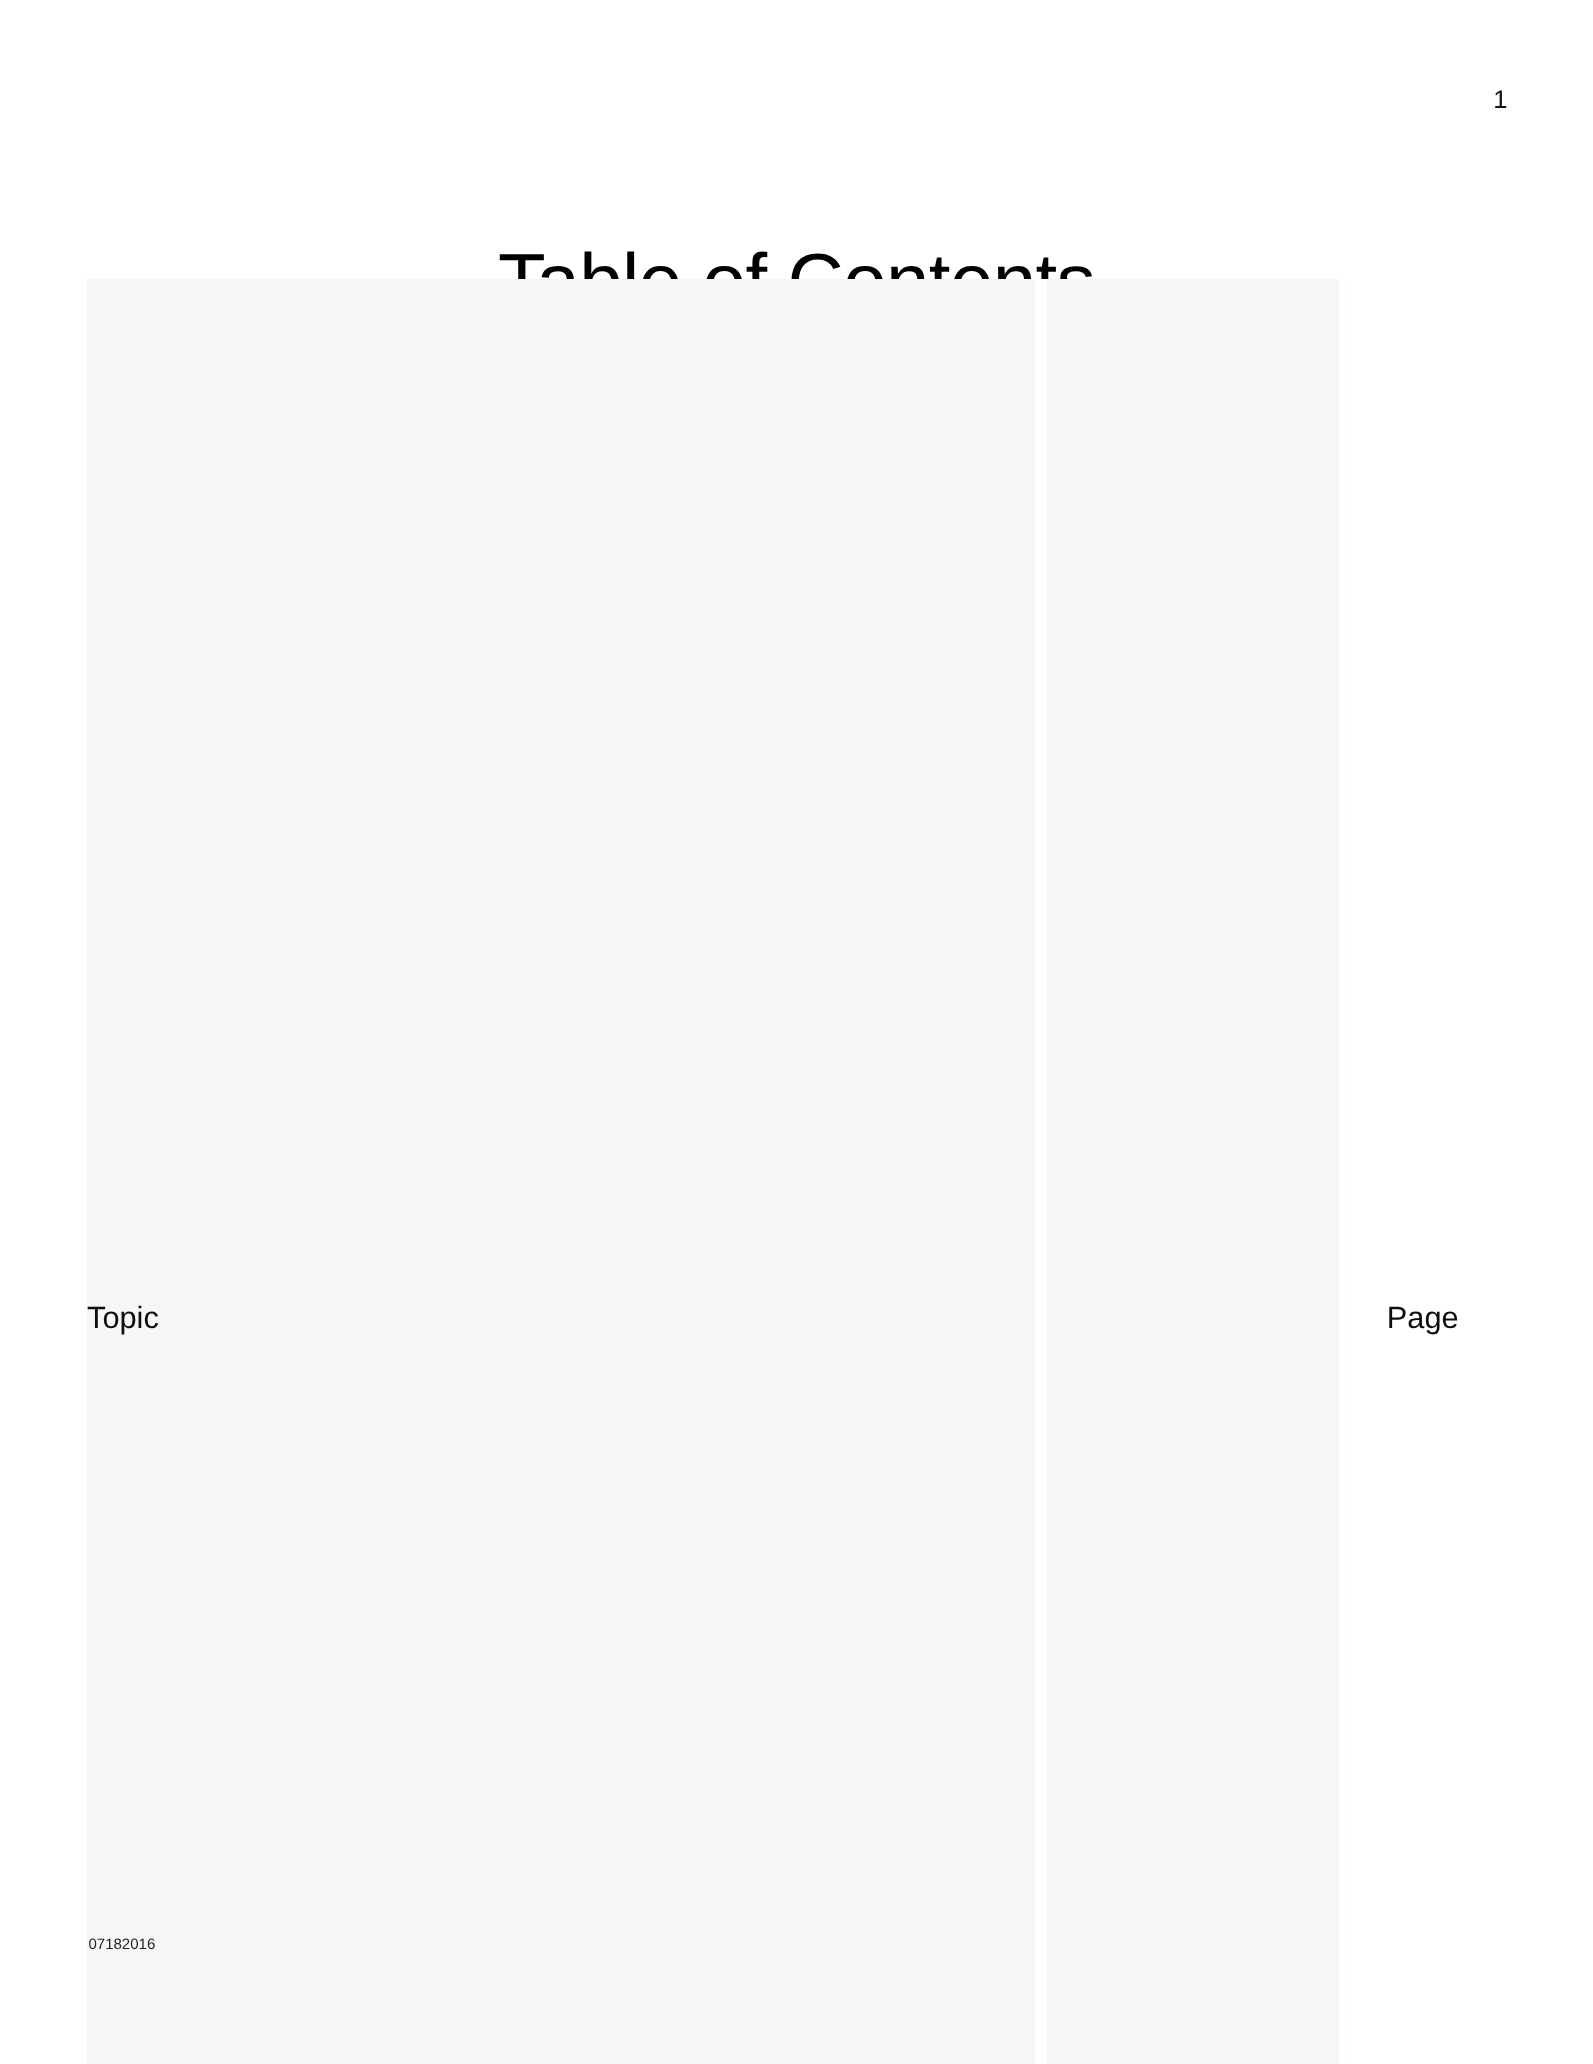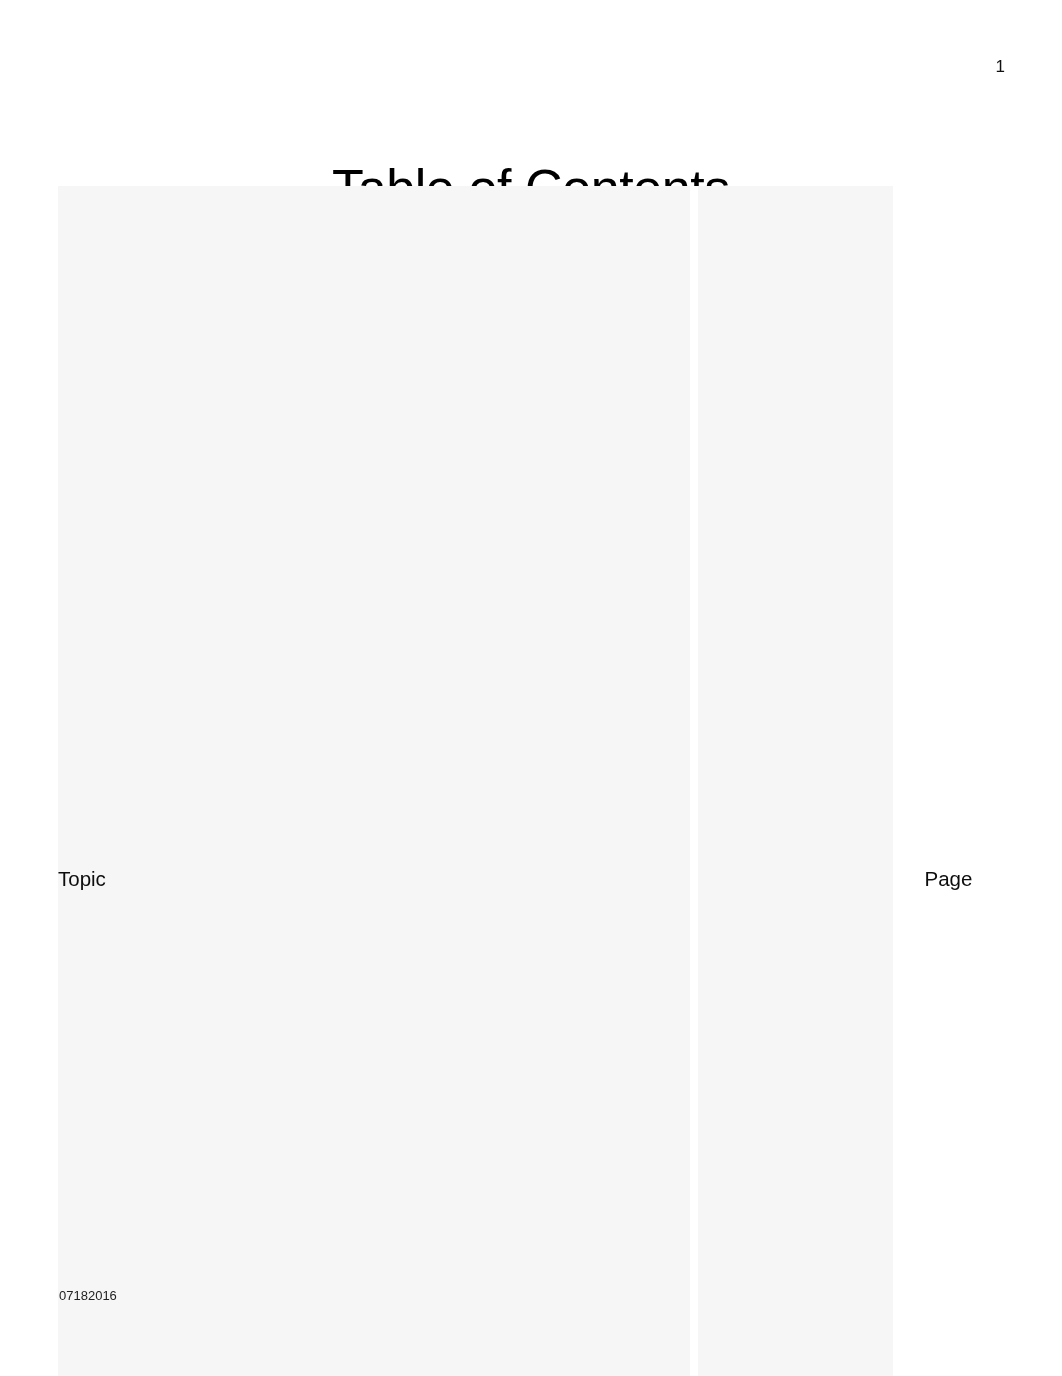--- a/index.html
+++ b/index.html
@@ -91,21 +91,21 @@
     padding: 0;
   }
   tr.header-row td { padding-top: 5px; padding-bottom: 3px; }
 
   
   .footer-date {
     position: absolute;
     left: 59px;
     bottom: 74px;
     font-family: "Liberation Sans", sans-serif;
-    font-size: 13px;
+    font-size: 10px;
     color: #222222;
     line-height: 1;
   }
 </style>
 </head>
 <body>
 
 <div class="page">
 
   <div class="page-number">1</div>

